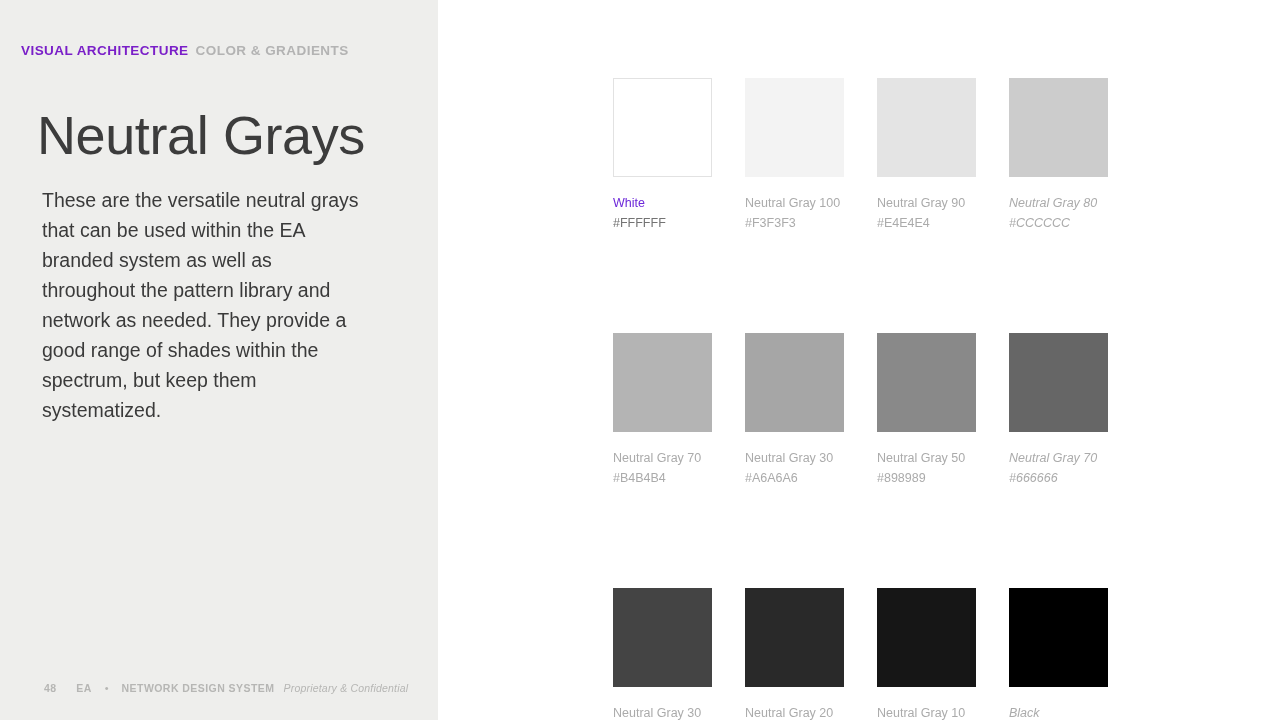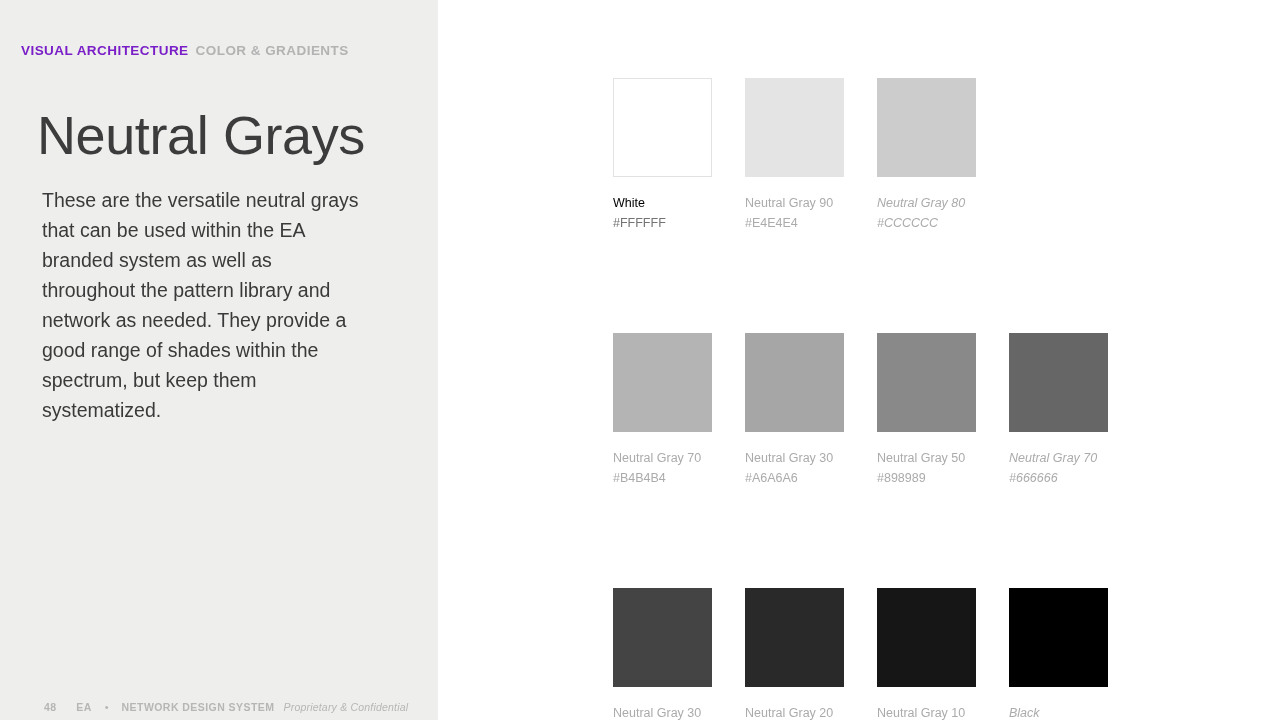--- a/index.html
+++ b/index.html
@@ -68,21 +68,21 @@
     width: 322px;
     font-size: 19.5px;
     font-weight: 400;
     color: #3a3a3a;
     line-height: 30px;
   }
 
   #footer {
     position: absolute;
     left: 44px;
-    bottom: 7px;
+    bottom: 26px;
     font-size: 10.5px;
     color: #b6b6b4;
     white-space: nowrap;
     display: flex;
     align-items: baseline;
   }
   #footer .pg {
     font-weight: bold;
     letter-spacing: 0.3px;
   }
@@ -183,22 +183,27 @@
       <span class="confidential">Proprietary &amp; Confidential</span>
     </div>
 
   </div>
 
   <div id="right-panel">
     <div id="swatch-grid">
         <div class="swatch-row">
           <div class="swatch-cell">
             <div class="swatch-chip" style="background: rgb(255, 255, 255); border: 1px solid rgb(226, 226, 226);"></div>
-            <div class="swatch-name" style="color: #000000;">White</div>
+            <div class="swatch-name" style="color: #6d28d9;">White</div>
             <div class="swatch-hex" style="color: #737373;">#FFFFFF</div>
+          </div>
+          <div class="swatch-cell">
+            <div class="swatch-chip" style="background: rgb(243, 243, 243);"></div>
+            <div class="swatch-name" style="color: rgb(171, 171, 171);">Neutral Gray 100</div>
+            <div class="swatch-hex" style="color: rgb(171, 171, 171);">#F3F3F3</div>
           </div>
           <div class="swatch-cell">
             <div class="swatch-chip" style="background: rgb(228, 228, 228);"></div>
             <div class="swatch-name" style="color: rgb(171, 171, 171);">Neutral Gray 90</div>
             <div class="swatch-hex" style="color: rgb(171, 171, 171);">#E4E4E4</div>
           </div>
           <div class="swatch-cell">
             <div class="swatch-chip" style="background: rgb(204, 204, 204);"></div>
             <div class="swatch-name" style="color: rgb(171, 171, 171);">Neutral Gray 80</div>
             <div class="swatch-hex" style="color: rgb(171, 171, 171);">#CCCCCC</div>

